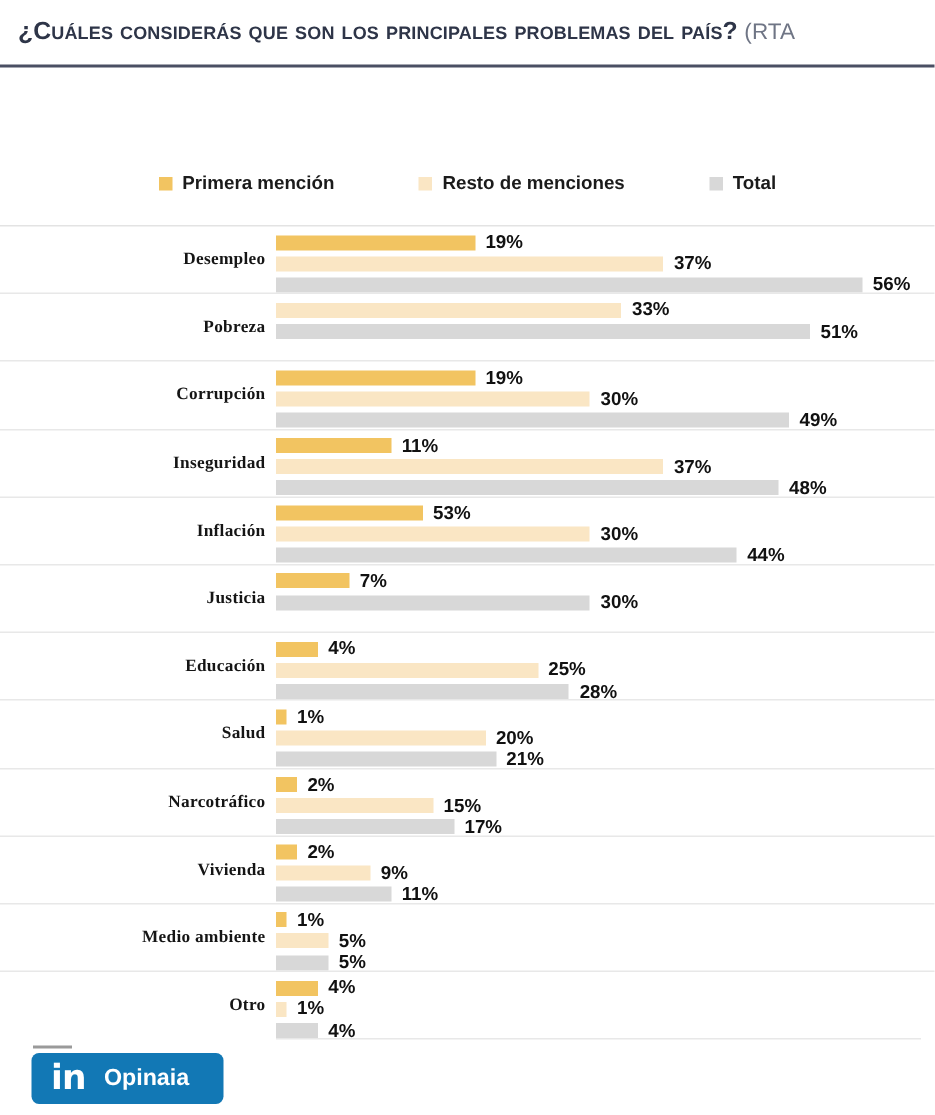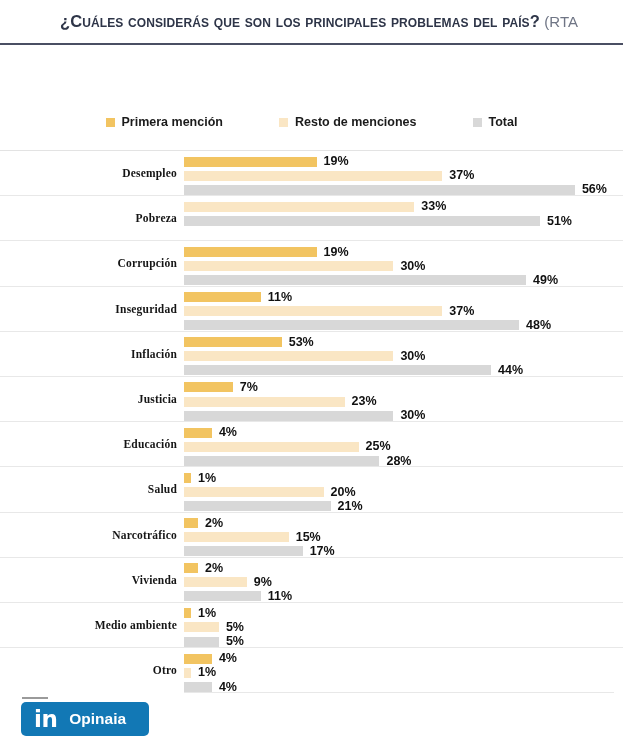--- a/index.html
+++ b/index.html
@@ -19,21 +19,20 @@
   .header {
     position: absolute;
     left: 0; top: 0;
     width: 623px;
     height: 45px;
     box-sizing: border-box;
     border-bottom: 2px solid #4a4f63;
     display: flex;
     align-items: center;
     overflow: hidden;
-    padding-left: 48px;
   }
   .header-title {
     white-space: nowrap;
     padding-left: 12px;
     font-size: 16.5px;
     font-weight: bold;
     color: #2e3548;
     letter-spacing: 0.1px;
     font-variant: small-caps;
   }
@@ -289,24 +288,20 @@
       </div>
     </div>
     <div class="group">
       <div class="cat-label">Justicia</div>
       <div class="bars">
         <div class="bar-row">
           <span class="bar" style="background: rgb(242, 196, 97); width: 48.86px;"></span>
           <span class="bar-value">7%</span>
         </div>
         <div class="bar-row">
-          <span class="bar" style="background: rgb(250, 230, 196); width: 160.54px;"></span>
-          <span class="bar-value">23%</span>
-        </div>
-        <div class="bar-row">
           <span class="bar" style="background: rgb(216, 216, 216); width: 209.4px;"></span>
           <span class="bar-value">30%</span>
         </div>
       </div>
     </div>
     <div class="group">
       <div class="cat-label">Educación</div>
       <div class="bars">
         <div class="bar-row">
           <span class="bar" style="background: rgb(242, 196, 97); width: 27.92px;"></span>

